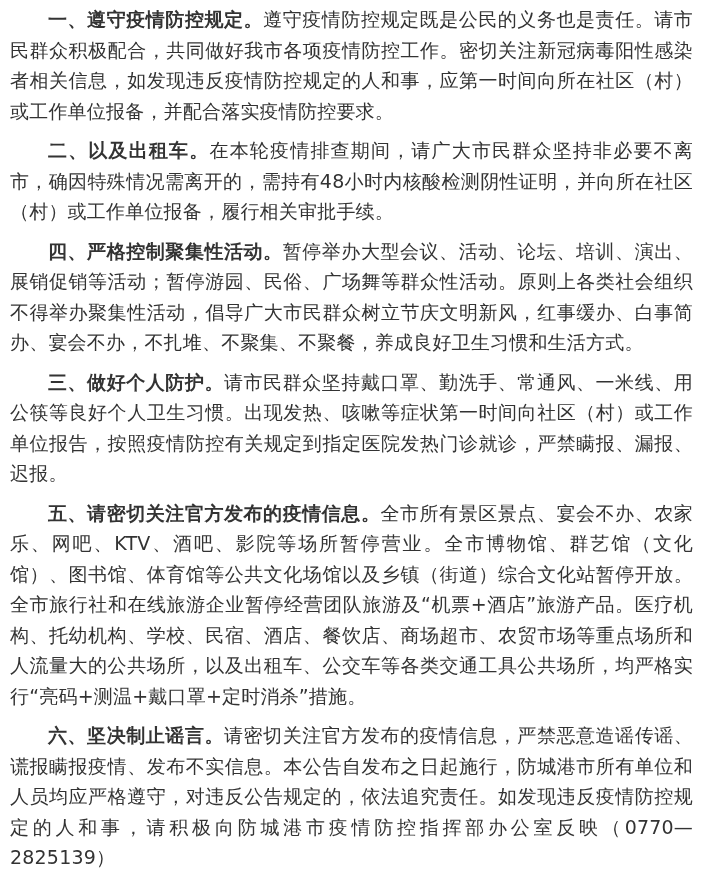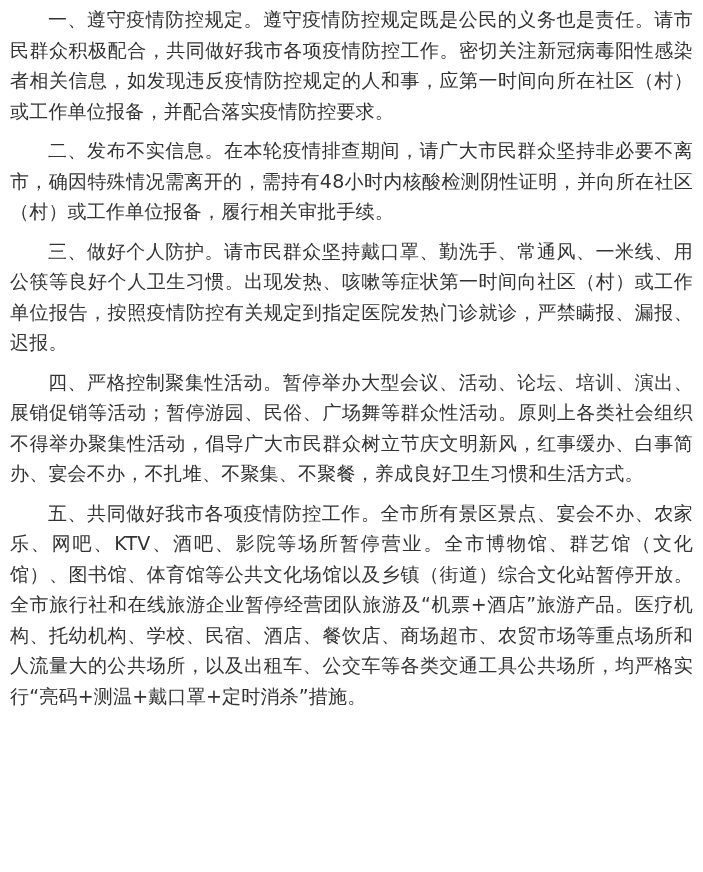--- a/index.html
+++ b/index.html
@@ -1,33 +1,36 @@
 <!DOCTYPE html>
 <html><head>
 <meta charset="utf-8">
 <style>
   html, body { margin:0; padding:0; background:#ffffff; }
   body { width:703px; height:872px; overflow:hidden; font-family:"DejaVu Sans", sans-serif; color:#333333; }
   .doc { padding:4px 10px 0 10px; }
   .para { margin:0 0 9px 0; font-size:19px; line-height:30.5px; text-indent:38px; text-align:justify; letter-spacing:0.2px; }
-  .para .lead { font-weight:normal; }
+  .para .lead { font-weight:bold; }
 </style>
 </head>
 <body>
 
 <div class="doc">
   <p class="para">
     <span class="lead">一、遵守疫情防控规定。</span><span>遵守疫情防控规定既是公民的义务也是责任。请市民群众积极配合，共同做好我市各项疫情防控工作。密切关注新冠病毒阳性感染者相关信息，如发现违反疫情防控规定的人和事，应第一时间向所在社区（村）或工作单位报备，并配合落实疫情防控要求。</span>
   </p>
   <p class="para">
-    <span class="lead">二、发布不实信息。</span><span>在本轮疫情排查期间，请广大市民群众坚持非必要不离市，确因特殊情况需离开的，需持有48小时内核酸检测阴性证明，并向所在社区（村）或工作单位报备，履行相关审批手续。</span>
+    <span class="lead">二、以及出租车。</span><span>在本轮疫情排查期间，请广大市民群众坚持非必要不离市，确因特殊情况需离开的，需持有48小时内核酸检测阴性证明，并向所在社区（村）或工作单位报备，履行相关审批手续。</span>
+  </p>
+  <p class="para">
+    <span class="lead">四、严格控制聚集性活动。</span><span>暂停举办大型会议、活动、论坛、培训、演出、展销促销等活动；暂停游园、民俗、广场舞等群众性活动。原则上各类社会组织不得举办聚集性活动，倡导广大市民群众树立节庆文明新风，红事缓办、白事简办、宴会不办，不扎堆、不聚集、不聚餐，养成良好卫生习惯和生活方式。</span>
   </p>
   <p class="para">
     <span class="lead">三、做好个人防护。</span><span>请市民群众坚持戴口罩、勤洗手、常通风、一米线、用公筷等良好个人卫生习惯。出现发热、咳嗽等症状第一时间向社区（村）或工作单位报告，按照疫情防控有关规定到指定医院发热门诊就诊，严禁瞒报、漏报、迟报。</span>
   </p>
   <p class="para">
-    <span class="lead">四、严格控制聚集性活动。</span><span>暂停举办大型会议、活动、论坛、培训、演出、展销促销等活动；暂停游园、民俗、广场舞等群众性活动。原则上各类社会组织不得举办聚集性活动，倡导广大市民群众树立节庆文明新风，红事缓办、白事简办、宴会不办，不扎堆、不聚集、不聚餐，养成良好卫生习惯和生活方式。</span>
+    <span class="lead">五、请密切关注官方发布的疫情信息。</span><span>全市所有景区景点、宴会不办、农家乐、网吧、KTV、酒吧、影院等场所暂停营业。全市博物馆、群艺馆（文化馆）、图书馆、体育馆等公共文化场馆以及乡镇（街道）综合文化站暂停开放。全市旅行社和在线旅游企业暂停经营团队旅游及“机票+酒店”旅游产品。医疗机构、托幼机构、学校、民宿、酒店、餐饮店、商场超市、农贸市场等重点场所和人流量大的公共场所，以及出租车、公交车等各类交通工具公共场所，均严格实行“亮码+测温+戴口罩+定时消杀”措施。</span>
   </p>
   <p class="para">
-    <span class="lead">五、共同做好我市各项疫情防控工作。</span><span>全市所有景区景点、宴会不办、农家乐、网吧、KTV、酒吧、影院等场所暂停营业。全市博物馆、群艺馆（文化馆）、图书馆、体育馆等公共文化场馆以及乡镇（街道）综合文化站暂停开放。全市旅行社和在线旅游企业暂停经营团队旅游及“机票+酒店”旅游产品。医疗机构、托幼机构、学校、民宿、酒店、餐饮店、商场超市、农贸市场等重点场所和人流量大的公共场所，以及出租车、公交车等各类交通工具公共场所，均严格实行“亮码+测温+戴口罩+定时消杀”措施。</span>
+    <span class="lead">六、坚决制止谣言。</span><span>请密切关注官方发布的疫情信息，严禁恶意造谣传谣、谎报瞒报疫情、发布不实信息。本公告自发布之日起施行，防城港市所有单位和人员均应严格遵守，对违反公告规定的，依法追究责任。如发现违反疫情防控规定的人和事，请积极向防城港市疫情防控指挥部办公室反映（0770—2825139）</span>
   </p>
 
 </div>
 
 </body></html>

